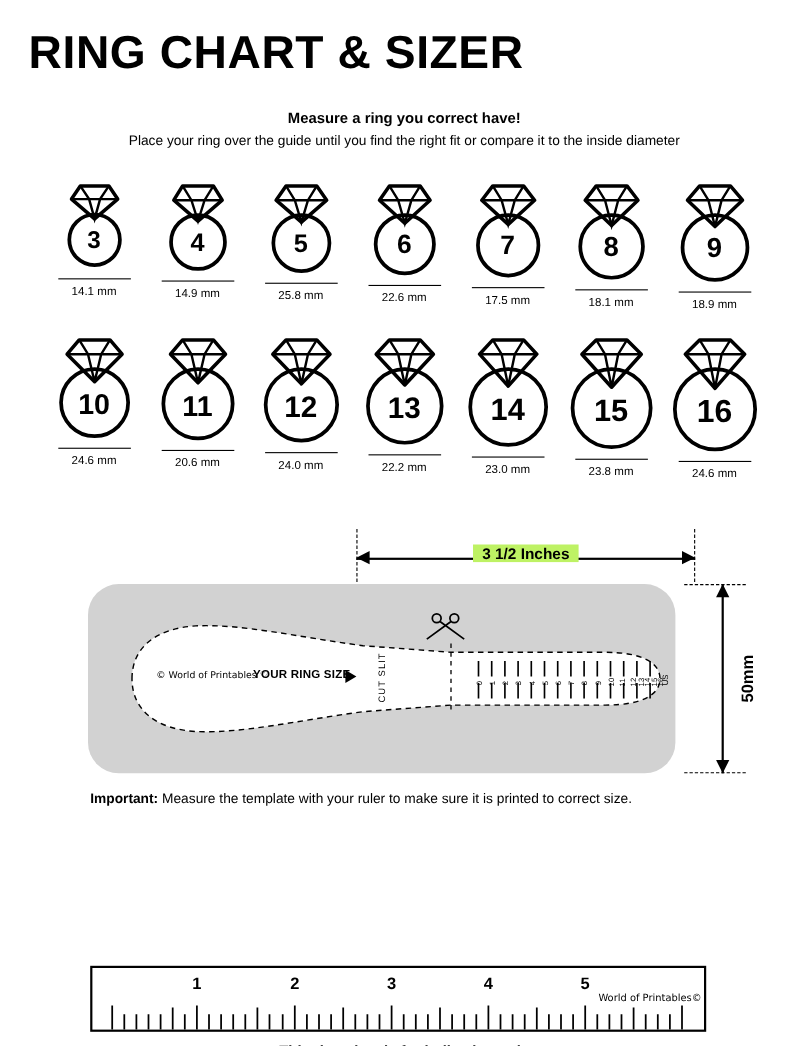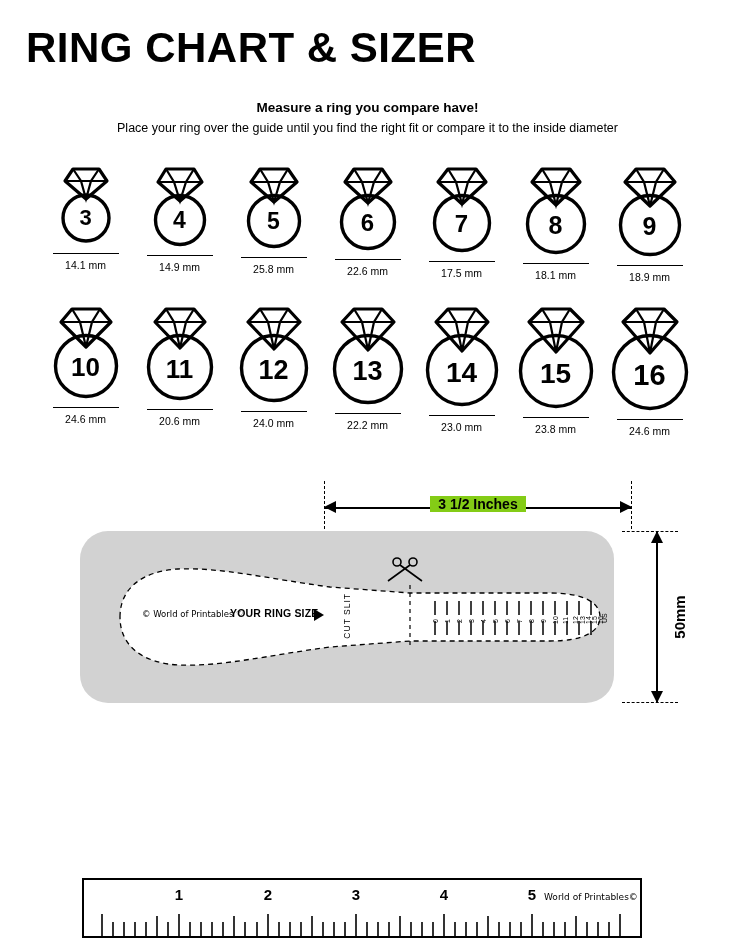--- a/index.html
+++ b/index.html
@@ -119,21 +119,21 @@
   }
   .arrow-head.left  { left: 218px; border-right: 12px solid #000; }
   .arrow-head.right { right: 14px; border-left: 12px solid #000; }
   .arrow-label {
     position: absolute;
     top: 14px;
     left: 0; right: 0;
     text-align: right;
     font-size: 14px;
     font-weight: bold;
-    background: #84cc16;
+    background: #bef264;
     width: 120px;
     margin: 0 auto;
   }
 
   .gray-box {
     position: absolute;
     left: 54px;
     top: 50px;
     width: 534px;
     height: 172px;
@@ -242,21 +242,21 @@
   }
   .ruler-num {
     position: absolute;
     top: 8px;
     font-size: 15px;
     font-weight: bold;
     transform: translateX(-50%);
   }
   .ruler-brand {
     position: absolute;
-    top: 14px;
+    top: 25px;
     font-size: 9px;
     font-family: "DejaVu Sans", sans-serif;
     white-space: nowrap;
   }
 
   
   .footer {
     position: absolute;
     left: 0; right: 0;
     top: 922px;
@@ -271,21 +271,21 @@
   [data-bind] { white-space: pre-wrap; }
 </style>
 </head>
 <body>
 
 <div class="page">
 
   <div class="title" data-bind="document.title">RING CHART &amp; SIZER</div>
 
   <div class="sub-wrap">
-    <div class="sub-bold" data-bind="document.instructions.headline">Measure a ring you compare have!</div>
+    <div class="sub-bold" data-bind="document.instructions.headline">Measure a ring you correct have!</div>
     <div class="sub-line" data-bind="document.instructions.detail">Place your ring over the guide until you find the right fit or compare it to the inside diameter</div>
   </div>
 
   <div class="ring-row row1">
 
     <div class="ring-cell">
       <div class="ring-svg-holder">
         <svg width="76" height="86" viewBox="0 0 76 86">
           <path d="M25 8 L51 8 L59 20 L38 38 L17 20 Z" fill="none" stroke="#000" stroke-width="3.2" stroke-linejoin="round"></path>
           <path d="M17 20 L59 20 M25 8 L33 20 L38 38 L43 20 L51 8" fill="none" stroke="#000" stroke-width="2.2"></path>
@@ -569,20 +569,23 @@
 
     <div class="vert-dim">
       <div class="vert-dash t"></div>
       <div class="vert-dash b"></div>
       <div class="vert-line"></div>
       <div class="vert-head top"></div>
       <div class="vert-head bot"></div>
       <div class="vert-label" data-bind="document.sizer_template.height_label">50mm</div>
     </div>
 
+    <div class="important-line">
+      <b data-bind="document.important_note.bold">Important:</b><span data-bind="document.important_note.text"> Measure the template with your ruler to make sure it is printed to correct size.</span>
+    </div>
   </div>
 
   <div class="ruler-wrap">
     <div class="ruler-box"></div>
 
     <div class="ruler-num" style="left:97px;" data-bind="document.ruler.numbers.0">1</div>
     <div class="ruler-num" style="left:186px;" data-bind="document.ruler.numbers.1">2</div>
     <div class="ruler-num" style="left:274px;" data-bind="document.ruler.numbers.2">3</div>
     <div class="ruler-num" style="left:362px;" data-bind="document.ruler.numbers.3">4</div>
     <div class="ruler-num" style="left:450px;" data-bind="document.ruler.numbers.4">5</div>

